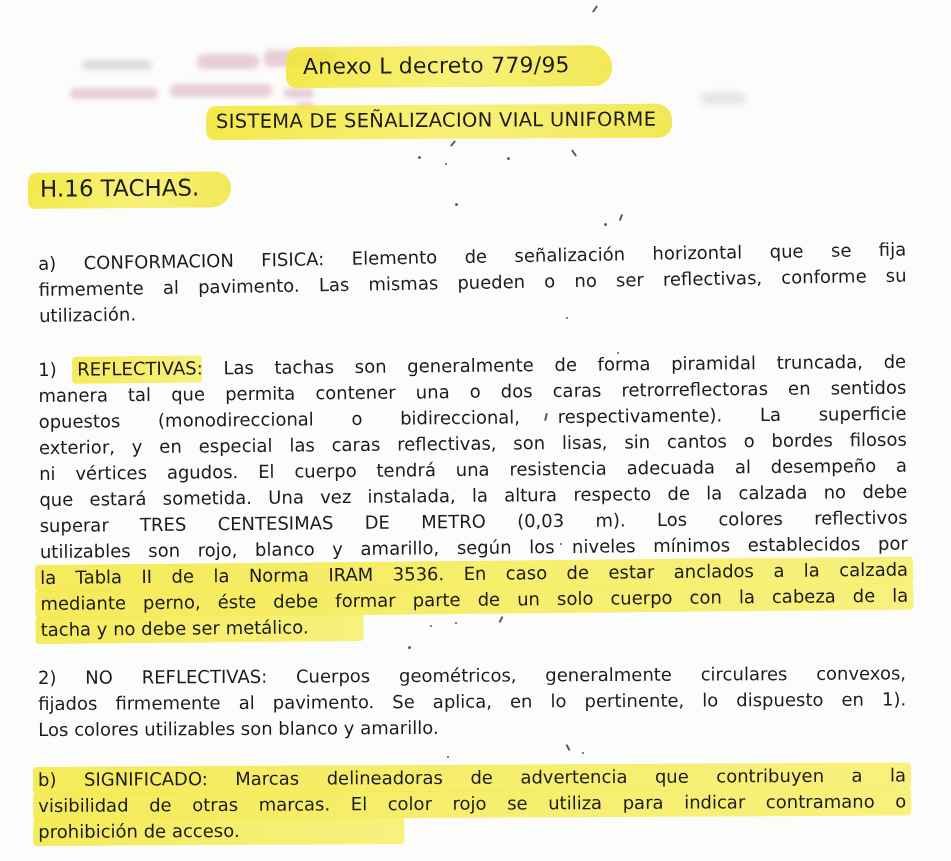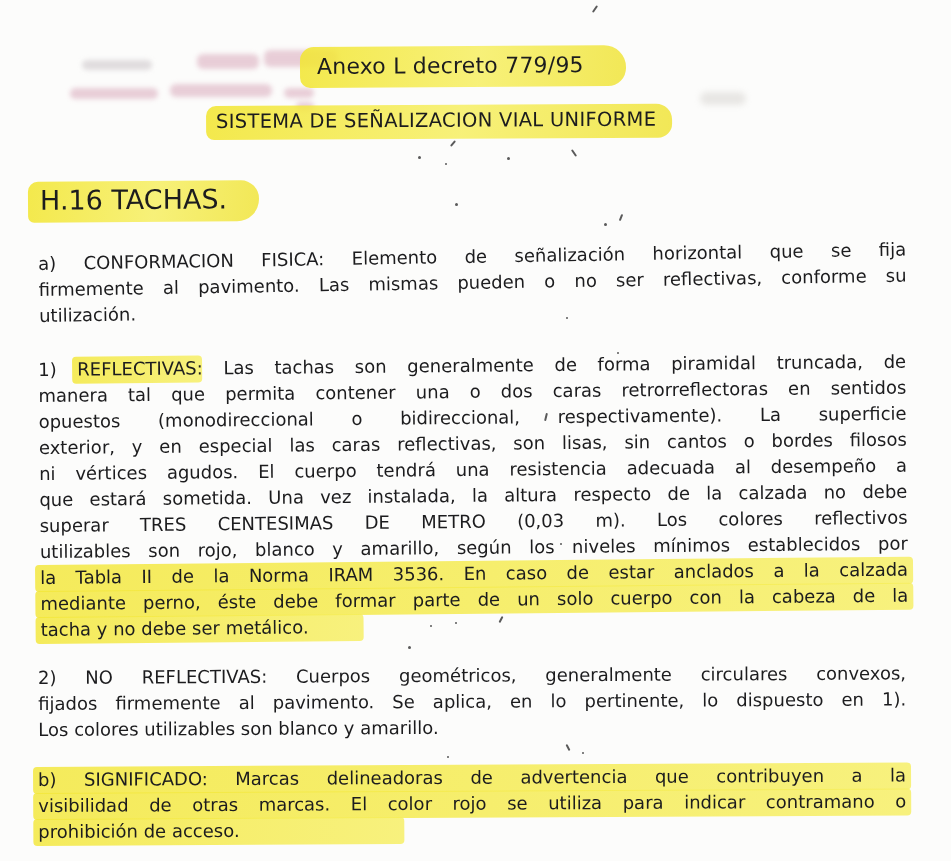--- a/index.html
+++ b/index.html
@@ -14,25 +14,25 @@
   .band{
     background:linear-gradient(97deg, rgba(242,230,52,.88) 0%, rgba(246,238,88,.8) 55%, rgba(240,228,58,.85) 100%);
     border-radius:10px 16px 14px 8px;
     box-decoration-break:clone;
   }
   .hl{
     background:linear-gradient(96deg, rgba(243,231,56,.82), rgba(246,238,90,.78));
     padding:2px 5px 4px;margin:0 -5px;border-radius:4px;
   }
   
-  .annex{position:absolute;left:300px;top:46px;font-size:22px;letter-spacing:.2px;}
+  .annex{position:absolute;left:286px;top:46px;font-size:22px;letter-spacing:.2px;}
   .annex .band{display:inline-block;padding:7px 42px 9px 17px;border-radius:14px 22px 18px 10px;transform:rotate(-.35deg);}
   .doc-title{position:absolute;left:206px;top:106px;font-size:19.5px;letter-spacing:.3px;transform:rotate(-.3deg);transform-origin:left top;}
   .doc-title .band{display:inline-block;padding:4px 16px 7px 10px;}
-  .section-heading{position:absolute;left:28px;top:181px;font-size:27px;}
+  .section-heading{position:absolute;left:28px;top:172px;font-size:23px;}
   .section-heading .band{display:inline-block;padding:3px 32px 7px 12px;border-radius:10px 18px 22px 6px;transform:rotate(-.4deg);}
   
   .para{position:absolute;left:38px;width:868px;font-size:18px;line-height:26px;transform-origin:left top;}
   .para .line{text-align:justify;text-align-last:justify;}
   .para .line.last{text-align-last:left;}
   .para-a{top:251px;transform:rotate(-0.95deg);}
   .para-1{top:357px;transform:rotate(-0.55deg);}
   .para-2{top:665px;transform:rotate(-0.3deg);}
   .para-b{top:767px;transform:rotate(-0.3deg);}
   

